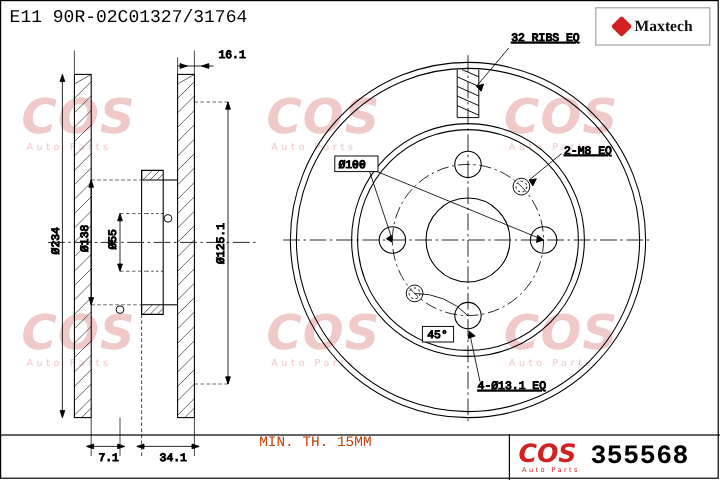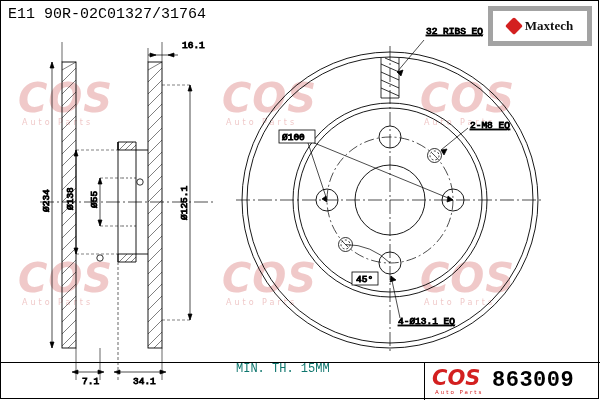--- a/index.html
+++ b/index.html
@@ -58,21 +58,21 @@
     font-family: "Liberation Mono", monospace;
     color: #000;
     letter-spacing: 0px;
     white-space: nowrap;
   }
   
   .logo-box {
     position: absolute;
     right: 8px; top: 6px;
     width: 94px; height: 30px;
-    border: 5px solid #a3a3a3;
+    border: 1px solid #a3a3a3;
     background: #fff;
     display: flex;
     align-items: center;
     justify-content: center;
   }
   .logo-box .mark {
     width: 14px; height: 14px;
     background: #d32020;
     margin-right: 4px;
     transform: rotate(45deg) scale(0.9);
@@ -123,23 +123,22 @@
     font-weight: normal;
     letter-spacing: 2px;
     margin-top: 1px;
     margin-left: 3px;
   }
   .min-th {
     position: absolute;
     left: 216px; top: 362px;
     font-size: 12px;
     font-family: "Liberation Mono", monospace;
-    color: #0f766e;
+    color: #c2410c;
     letter-spacing: 0px;
-    margin-left: 20px;
   }
   
   svg.draw {
     position: absolute;
     left: 0; top: 0;
     width: 600px; height: 400px;
   }
   svg.draw text {
     font-family: "Liberation Mono", monospace;
     font-size: 9.5px;
@@ -416,15 +415,15 @@
   <div class="bottom-sep"></div>
   <div class="bottom-sep2"></div>
 
   <div class="min-th">MIN. TH. 15MM</div>
 
   <div class="bottom-logo">
     <span>COS</span>
     <span class="sub">Auto Parts</span>
   </div>
 
-  <div class="part-number">863009</div>
+  <div class="part-number">355568</div>
 
 </div>
 
 </body></html>

